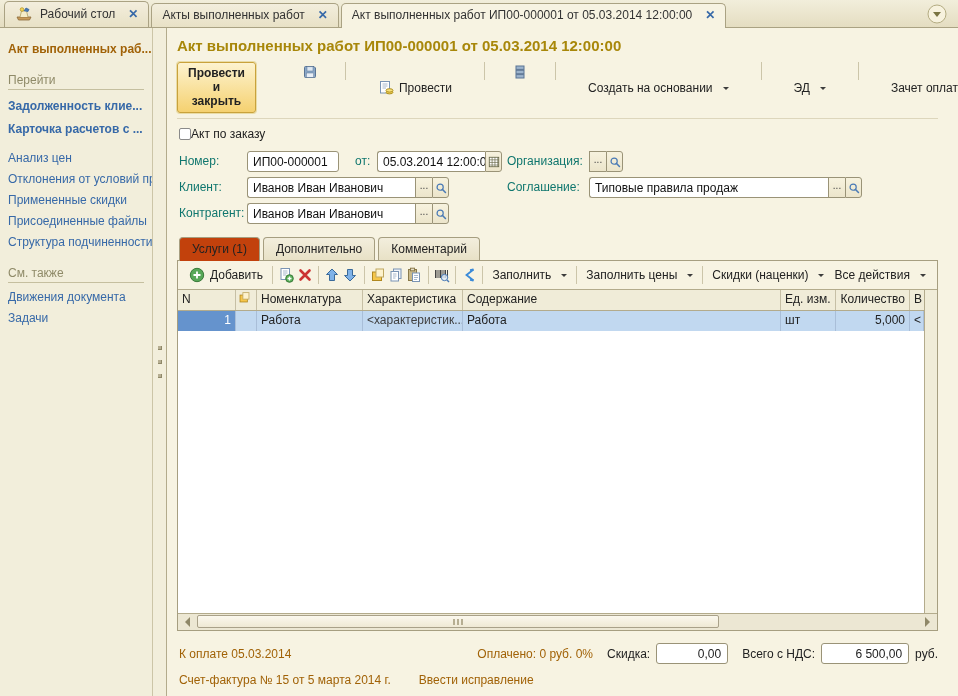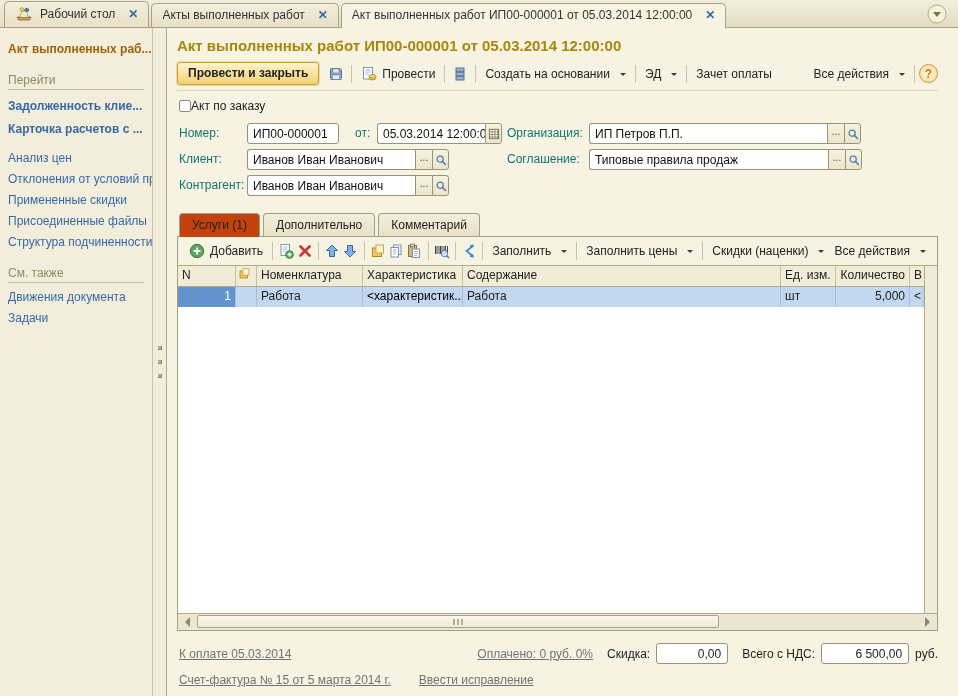--- a/index.html
+++ b/index.html
@@ -32,21 +32,21 @@
   
   .splitter { width: 15px; background: #f2eedb; border-left: 1px solid #ccc5a7; border-right: 1px solid #b3ab8c; position: relative; cursor: col-resize; }
   .splitter i { position: absolute; left: 5px; width: 4px; height: 4px; background: #b6ae92; box-shadow: inset -1px -1px 0 #8f8868; }
   .splitter i:nth-child(1){ top: 318px; } .splitter i:nth-child(2){ top: 332px; } .splitter i:nth-child(3){ top: 346px; }
 
   
   .main { flex: 1; background: #f7f3e2; padding: 6px 20px 0 10px; display: flex; flex-direction: column; min-width: 0; }
   .doc-title { color: #a8870a; font-size: 15px; font-weight: bold; padding: 3px 0 6px 0; white-space: nowrap; }
 
   
-  .cmdbar { display: flex; align-items: center; padding: 2px 0 5px 0; border-bottom: 1px solid #ddd6bc; }
+  .cmdbar { display: flex; padding: 2px 0 5px 0; border-bottom: 1px solid #ddd6bc; gap: 23px; }
   .btn-primary { display: inline-block; padding: 3px 10px 4px 10px; font-weight: bold; font-size: 12px; color: #222;
                  background: linear-gradient(#fdf3cf, #f5d170); border: 1px solid #c9a23c; border-radius: 3px;
                  box-shadow: 0 0 0 1px #e9dca6; cursor: pointer; font-family: inherit; }
   .tbtn { display: inline-flex; align-items: center; gap: 5px; padding: 3px 5px; background: transparent; border: none;
           font-size: 12px; color: #222; cursor: pointer; border-radius: 3px; font-family: inherit; white-space: nowrap; }
   .vsep { width: 1px; height: 18px; background: #ccc5a9; margin: 0 4px; flex: 0 0 1px; }
   .arr { display: inline-block; width: 0; height: 0; border: 3.5px solid transparent; border-top-color: #3c3c3c;
          margin-left: 5px; transform: translateY(2px); }
   .spacer { flex: 1; }
   .helpbtn { width: 19px; height: 19px; border-radius: 50%; border: 1px solid #cf9433; background: radial-gradient(#fdf6dd,#f3d9a0);
@@ -82,36 +82,36 @@
   .grid { flex: 1; position: relative; display: flex; flex-direction: column; border-top: 1px solid #b3ab8c; min-height: 0; }
   .gh, .gr { display: flex; flex: 0 0 auto; }
   .cell { padding: 2px 4px; border-right: 1px solid #c6bfa5; overflow: hidden; white-space: nowrap; }
   .gh { background: #f0ecd8; border-bottom: 1px solid #b3ab8c; height: 21px; margin-right: 13px; }
   .gr { height: 20px; background: #c1d8f0; margin-right: 13px; }
   .gr .cell { border-right: 1px solid #a9bed8; }
   .c-n { flex: 0 0 58px; } .c-lock { flex: 0 0 21px; padding: 1px 2px; } .c-nom { flex: 0 0 106px; }
   .c-char { flex: 0 0 100px; } .c-cont { flex: 0 0 318px; } .c-unit { flex: 0 0 55px; }
   .c-qty { flex: 0 0 74px; text-align: right; } .c-last { flex: 1; border-right: none; }
   .rowhead { background: #6593cd; color: #fff; text-align: right; }
-  .placeholder { color: #000000; }
+  .placeholder { color: #404040; }
   .gbody { flex: 1; background: #fff; margin-right: 13px; }
   .vscroll { position: absolute; top: 0; right: 0; bottom: 17px; width: 13px; background: #f0ecd8; border-left: 1px solid #b3ab8c; cursor: pointer; }
   .hscroll { flex: 0 0 17px; border-top: 1px solid #b3ab8c; background: #ece7d3; display: flex; align-items: center; }
   .sb-arrow { width: 17px; height: 16px; display: flex; align-items: center; justify-content: center; cursor: pointer; }
   .tri-l { width: 0; height: 0; border: 5px solid transparent; border-right-color: #8f8868; margin-right: 3px; }
   .tri-r { width: 0; height: 0; border: 5px solid transparent; border-left-color: #8f8868; margin-left: 3px; }
   .sb-track { flex: 1; height: 100%; position: relative; }
   .sb-thumb { position: absolute; left: 2px; top: 1px; height: 13px; width: 72%; background: linear-gradient(#fbf8ee,#efe9d4);
               border: 1px solid #a9a189; border-radius: 2px; cursor: pointer; display: flex; align-items: center; justify-content: center; gap: 2px; }
   .sb-thumb b { width: 2px; height: 6px; background: #b6ae92; }
 
   
   .footer { padding: 12px 0 0 2px; }
   .frow { display: flex; align-items: center; margin-bottom: 9px; }
-  a.link { color: #737373; text-decoration: underline; cursor: pointer; white-space: nowrap; }
+  a.link { color: #a16207; cursor: pointer; white-space: nowrap; }
   .f-lab { margin: 0 6px 0 14px; white-space: nowrap; }
   .fbox { height: 21px; background: #fff; border: 1px solid #9a9377; border-radius: 3px; padding: 0 6px;
           display: flex; align-items: center; justify-content: flex-end; }
   .rub { margin-left: 6px; }
 </style>
 </head>
 <body>
 
 <div class="app">
 
@@ -238,21 +238,20 @@
           <div class="box" style="width:108px">05.03.2014 12:00:00</div>
           <span class="sel-btn last" style="padding-bottom:0">
             <svg width="12" height="12" viewBox="0 0 14 14">
                 <rect x="1.5" y="1.5" width="11" height="11" fill="#fff" stroke="#6a6a4a"></rect>
                 <path d="M1.5 4.5h11M4.8 1.5v11M8.1 1.5v11M11.4 1.5v11M1.5 7.5h11M1.5 10.5h11" stroke="#6a6a4a" stroke-width="0.8" fill="none"></path>
               </svg>
           </span>
         </div>
         <span class="f-label" style="left:330px;top:2px">Организация:</span>
         <div class="f-group" style="left:412px;top:2px">
-          <div class="box" style="width:238px">ИП Петров П.П.</div>
           <span class="sel-btn">...</span>
           <span class="sel-btn last">
             <svg width="12" height="12" viewBox="0 0 14 14">
                 <circle cx="6" cy="6" r="3.6" fill="none" stroke="#4a7ab5" stroke-width="1.4"></circle>
                 <line x1="8.8" y1="8.8" x2="12.2" y2="12.2" stroke="#4a7ab5" stroke-width="1.8" stroke-linecap="round"></line>
               </svg>
           </span>
         </div>
 
         <span class="f-label" style="left:2px;top:28px">Клиент:</span>

